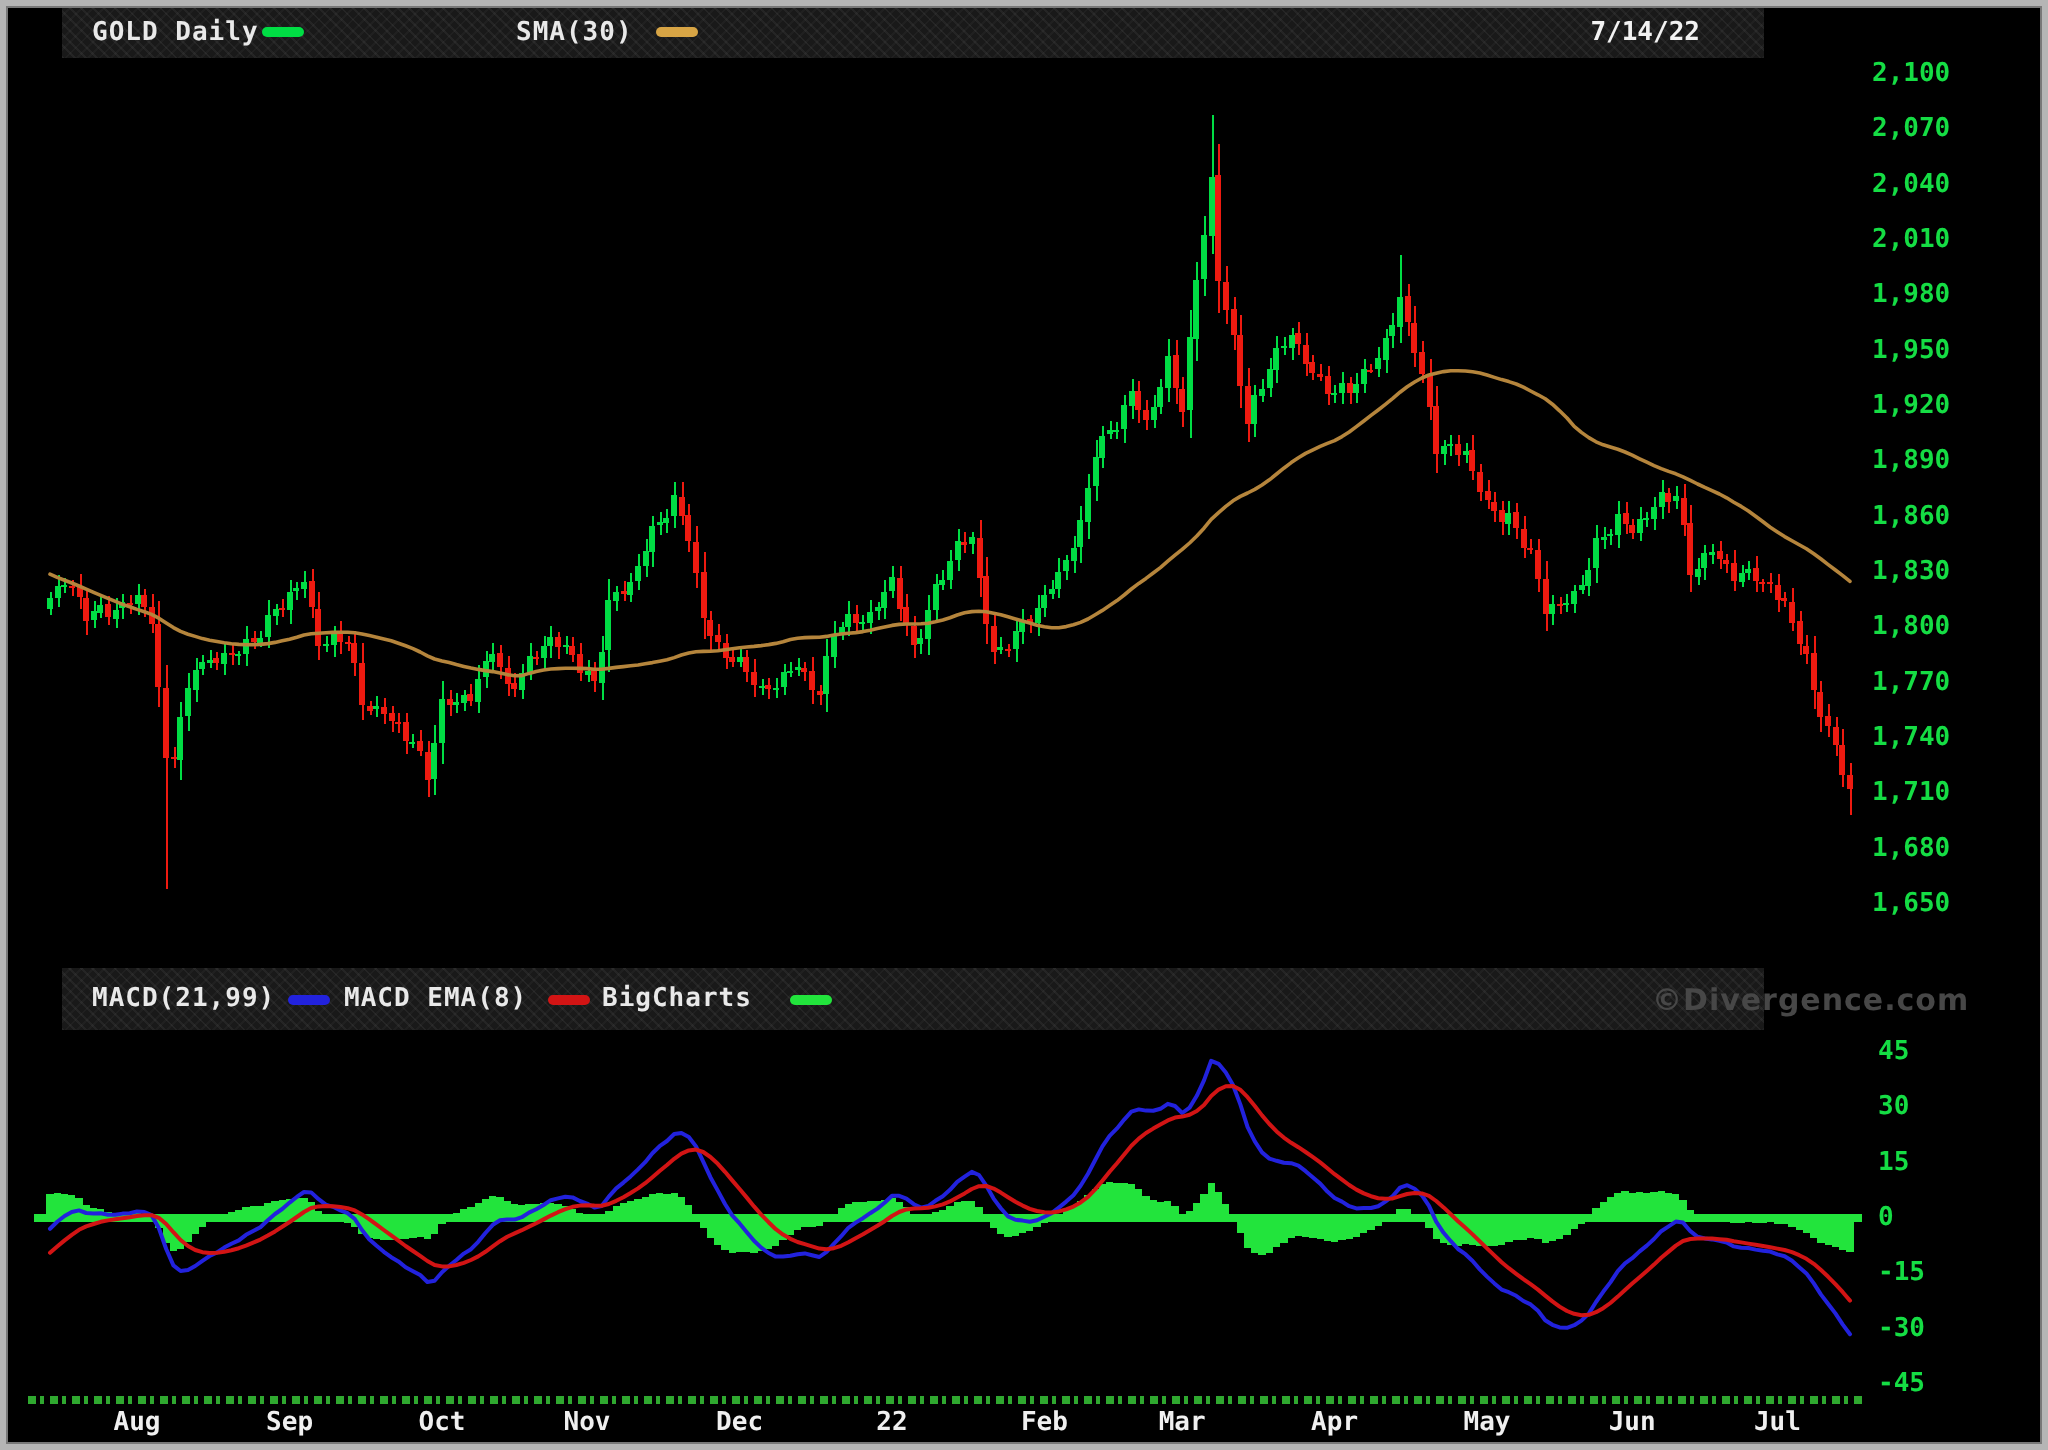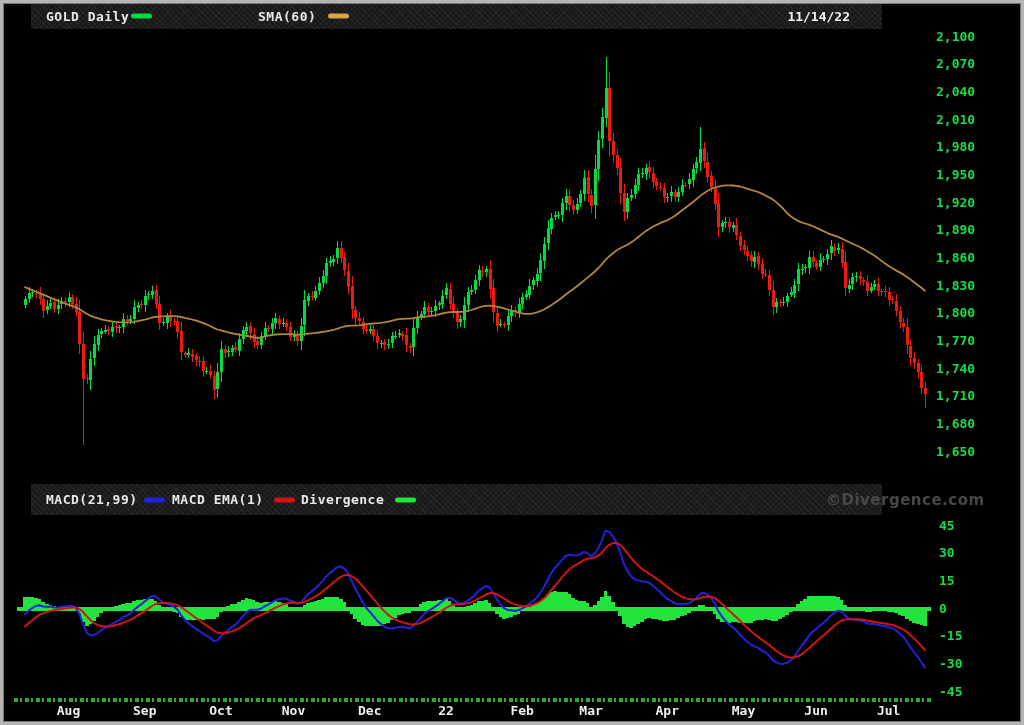--- a/index.html
+++ b/index.html
@@ -38,31 +38,31 @@
   #chart-svg text{font:bold 13px "DejaVu Sans Mono", monospace;}
 </style>
 </head>
 <body>
 
 <div class="frame">
 
   <div class="strip" id="strip-top">
     <span class="lbl" style="left:15px">GOLD Daily</span>
     <span class="swatch" id="sw-price" style="left: 100px; background: rgb(0, 221, 68);"></span>
-    <span class="lbl" style="left:227px">SMA(60)</span>
+    <span class="lbl" style="left:227px">SMA(30)</span>
     <span class="swatch" id="sw-sma" style="left: 297px; background: rgb(216, 165, 69);"></span>
-    <span class="date">11/14/22</span>
+    <span class="date">7/14/22</span>
   </div>
 
   <div class="strip" id="strip-macd">
     <span class="lbl" style="left:15px">MACD(21,99)</span>
     <span class="swatch" id="sw-macd" style="left: 113px; background: rgb(34, 34, 221);"></span>
-    <span class="lbl" style="left:141px">MACD EMA(1)</span>
+    <span class="lbl" style="left:141px">MACD EMA(8)</span>
     <span class="swatch" id="sw-signal" style="left: 243px; background: rgb(210, 20, 20);"></span>
-    <span class="lbl" style="left:270px">Divergence</span>
+    <span class="lbl" style="left:270px">BigCharts</span>
     <span class="swatch" id="sw-div" style="left: 364px; background: rgb(34, 228, 60);"></span>
     <span class="watermark">©Divergence.com</span>
   </div>
 
   <div id="strip-bottom"></div>
 
   <svg id="chart-svg" width="1024" height="725" viewBox="0 0 1024 725">
       <g shape-rendering="crispEdges">
         <rect x="17" y="607" width="914" height="4" fill="#22e43c"></rect>
         <rect x="23.19" y="597.09" width="3.63" height="11.91" fill="#22e43c"></rect>

